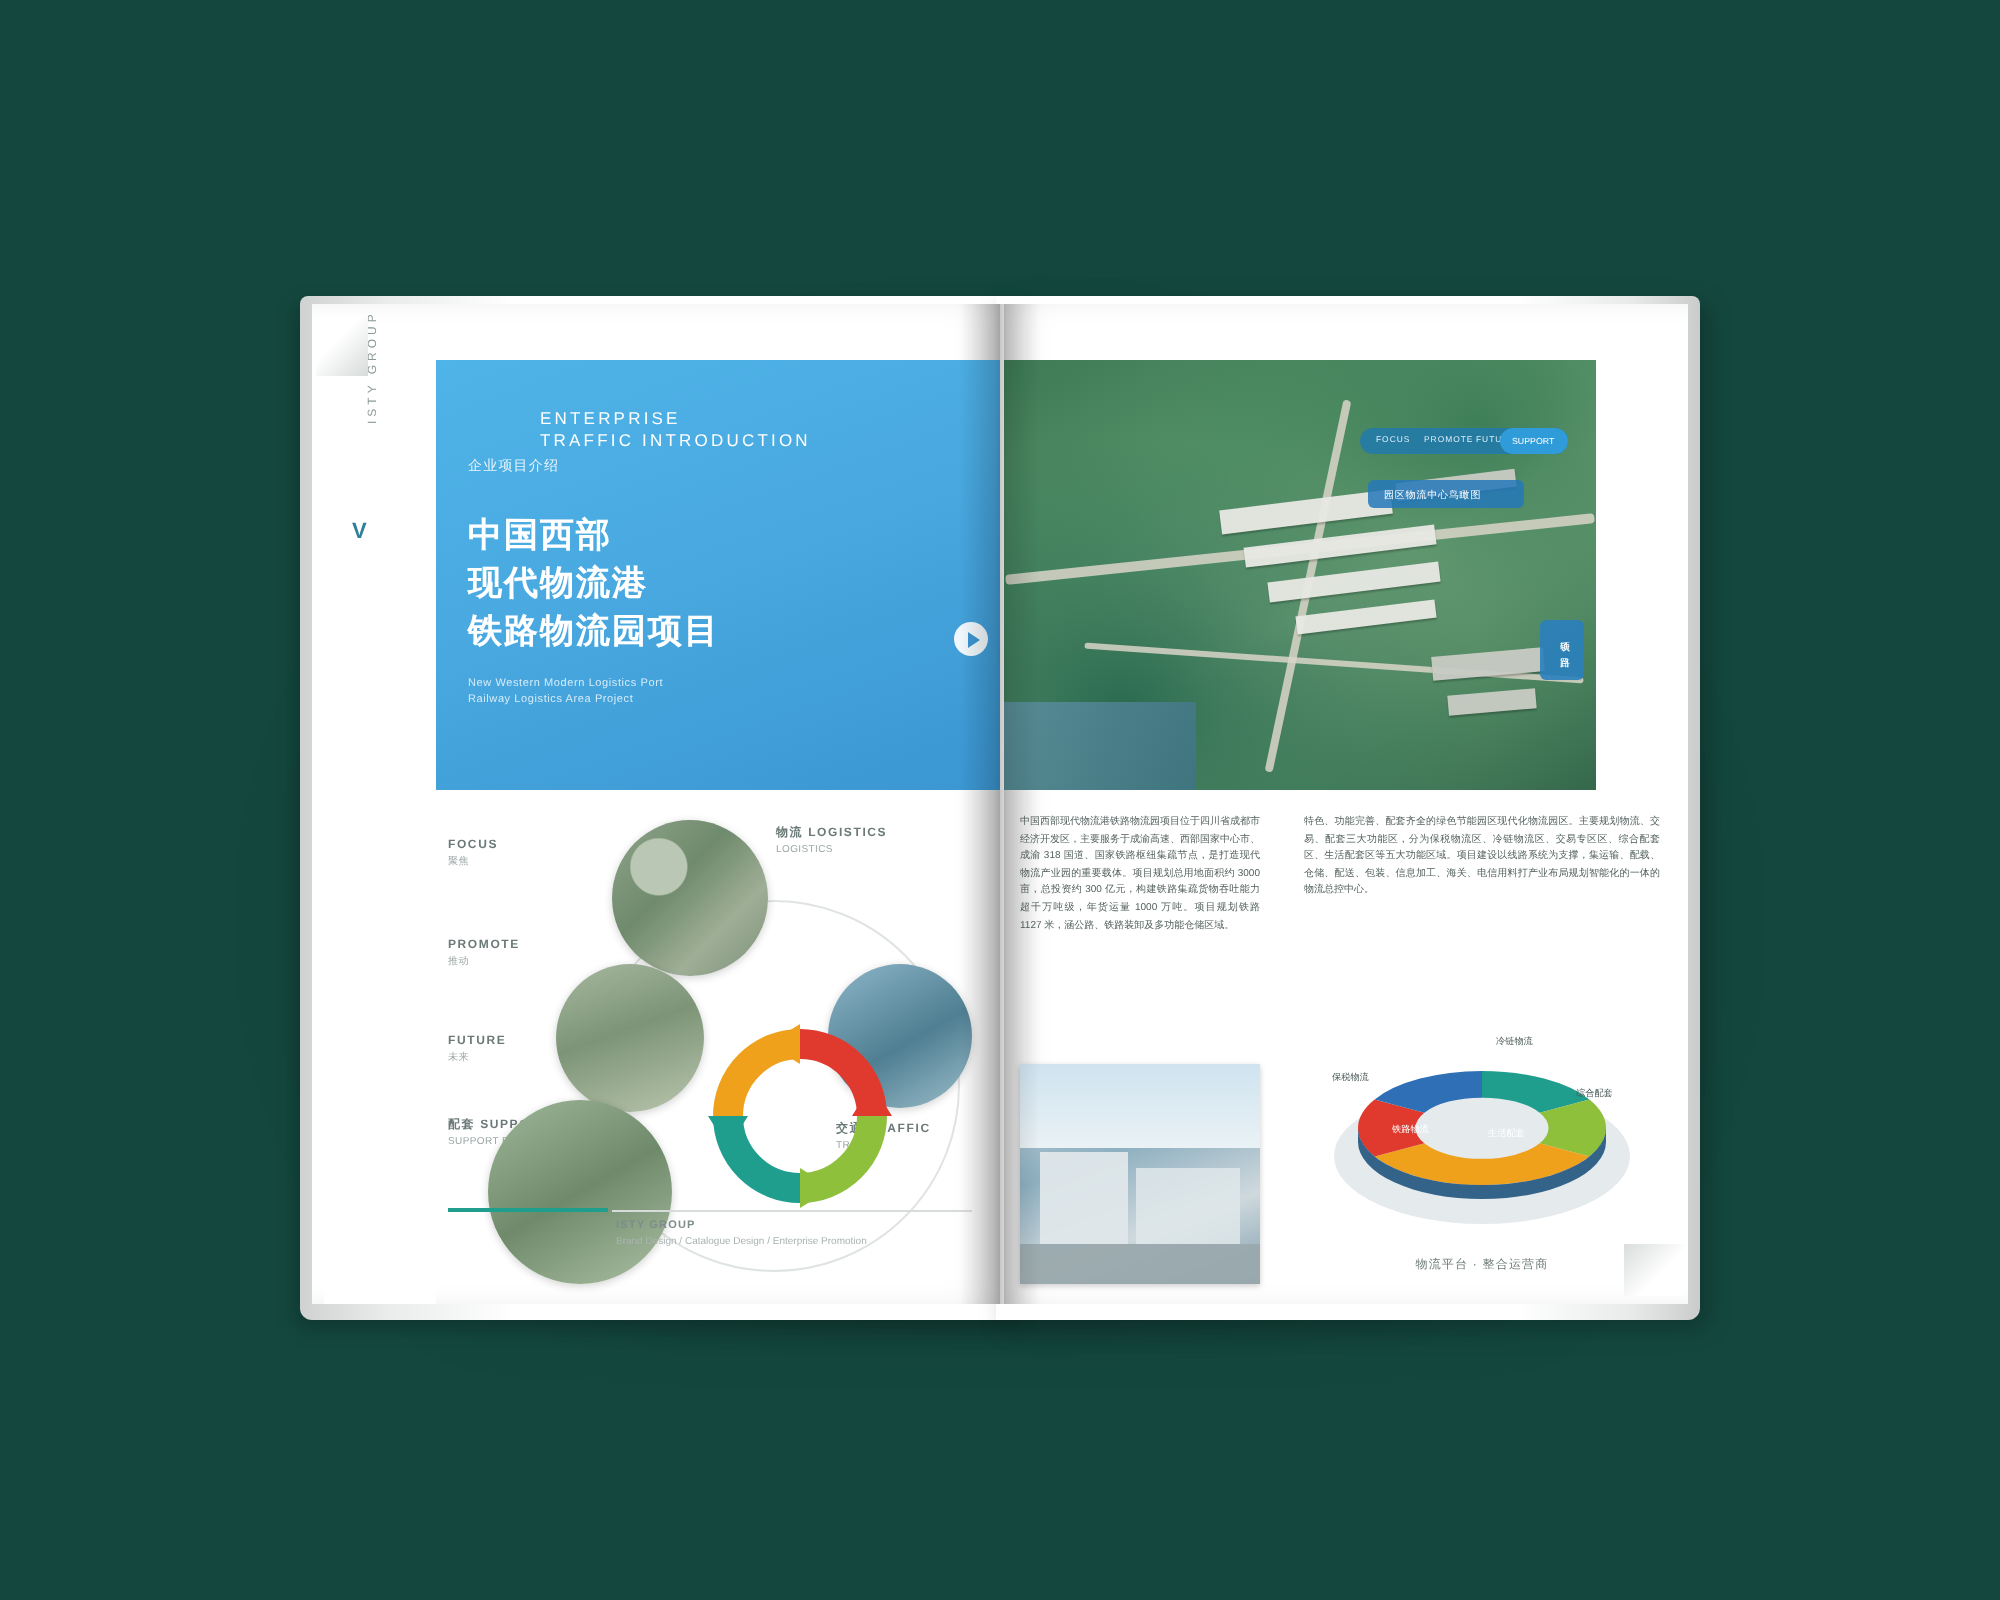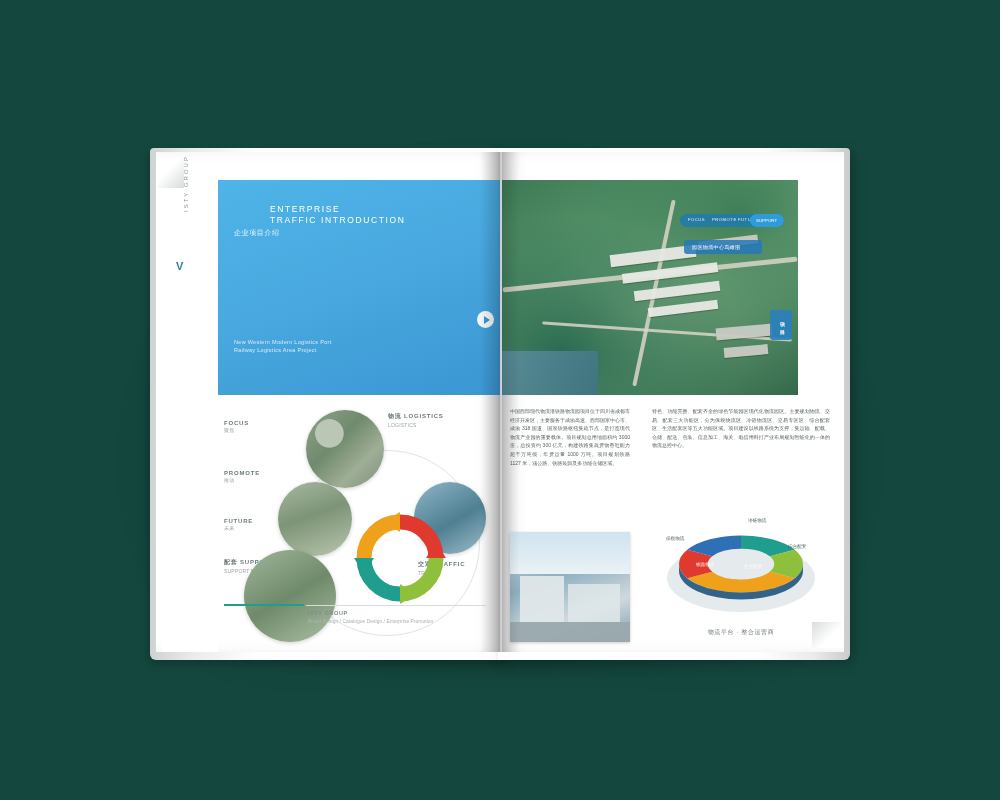--- a/index.html
+++ b/index.html
@@ -221,20 +221,25 @@
         <div class="spine-mark">V</div>
         <div class="spine-logo">ISTY GROUP · 企业宣传</div>
       </div>
 
       <div class="hero">
         <div class="hero-en">
           <div>ENTERPRISE</div>
           <div>TRAFFIC INTRODUCTION</div>
         </div>
         <div class="hero-cn-small">企业项目介绍</div>
+        <div class="hero-title">
+          <div>中国西部</div>
+          <div>现代物流港</div>
+          <div>铁路物流园项目</div>
+        </div>
         <div class="hero-sub">
           <div>New Western Modern Logistics Port</div>
           <div>Railway Logistics Area Project</div>
         </div>
         <div class="play-btn"></div>
       </div>
 
       <div class="connector"></div>
 
       <div class="lbl" style="left:68px;top:268px;">

